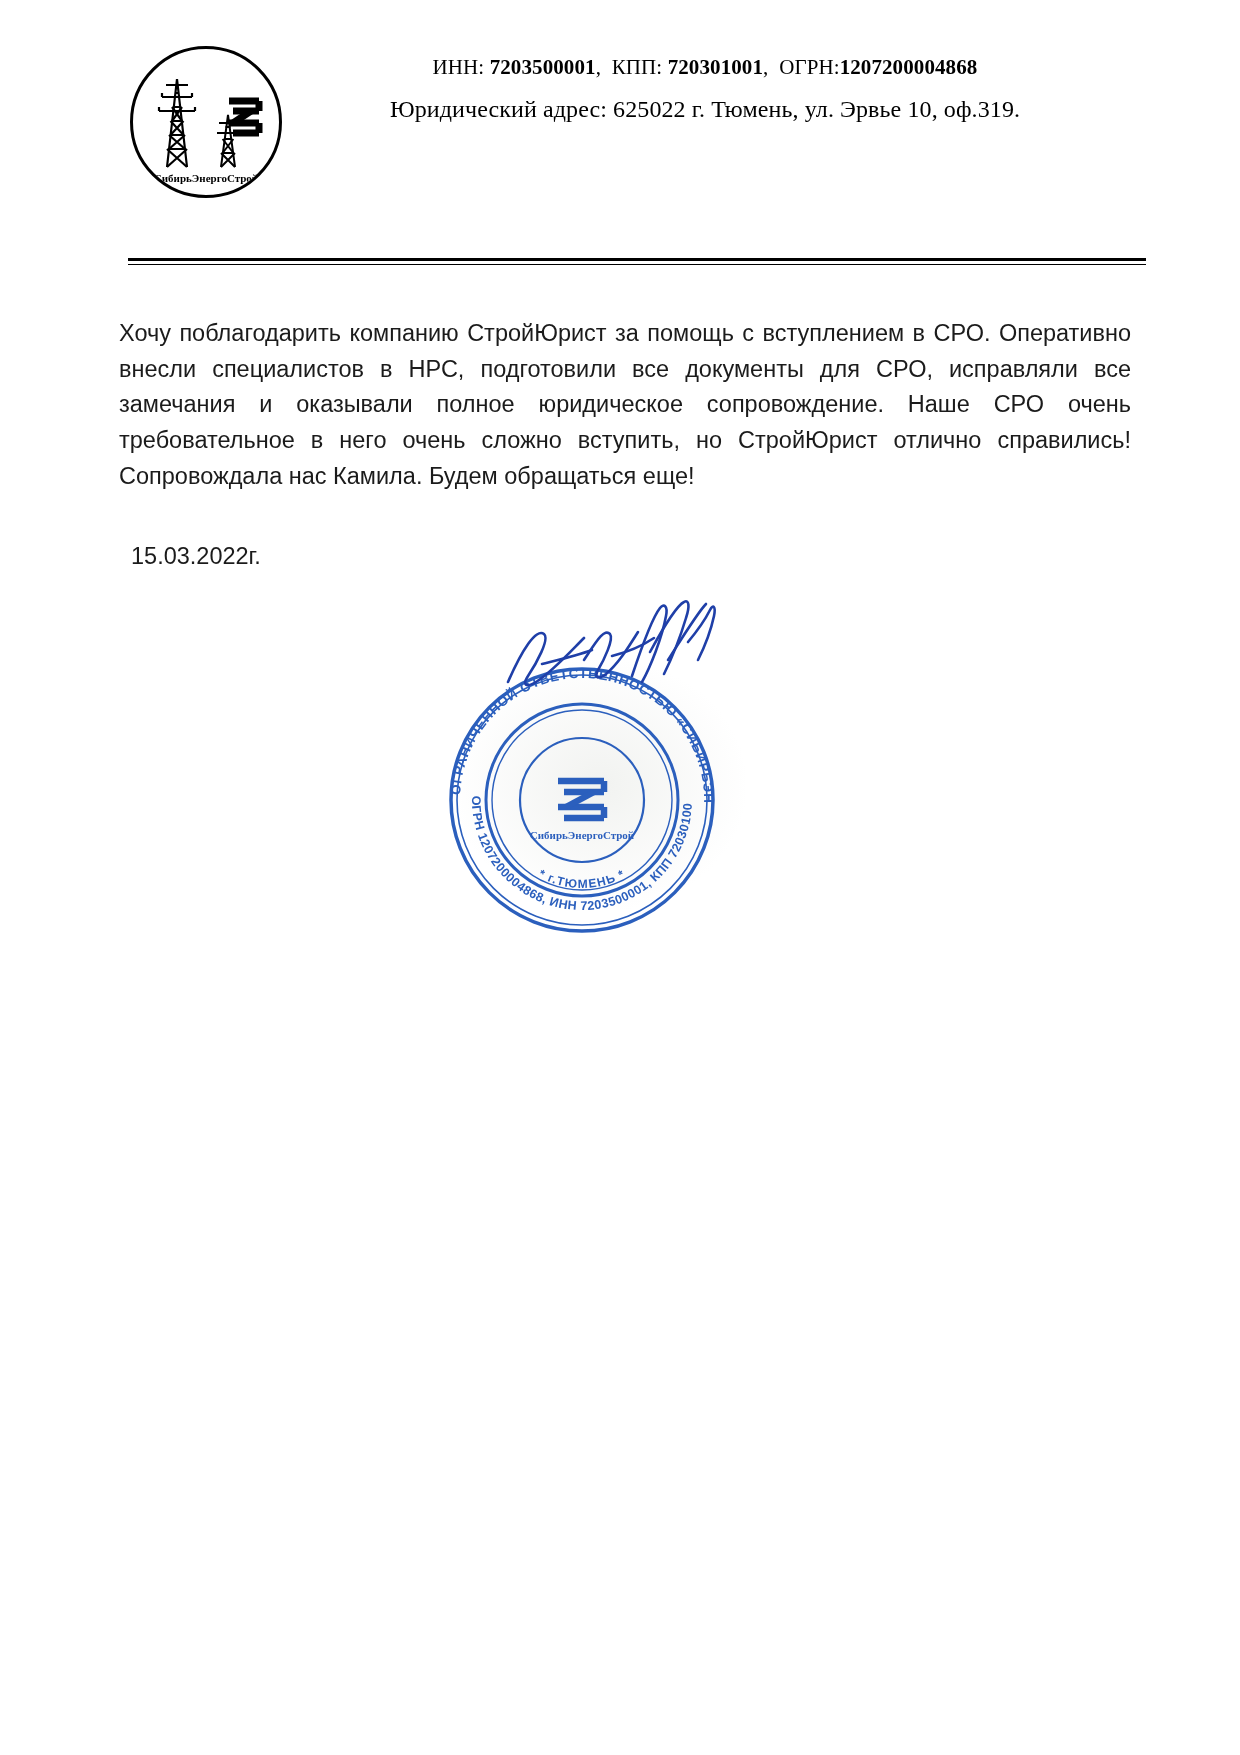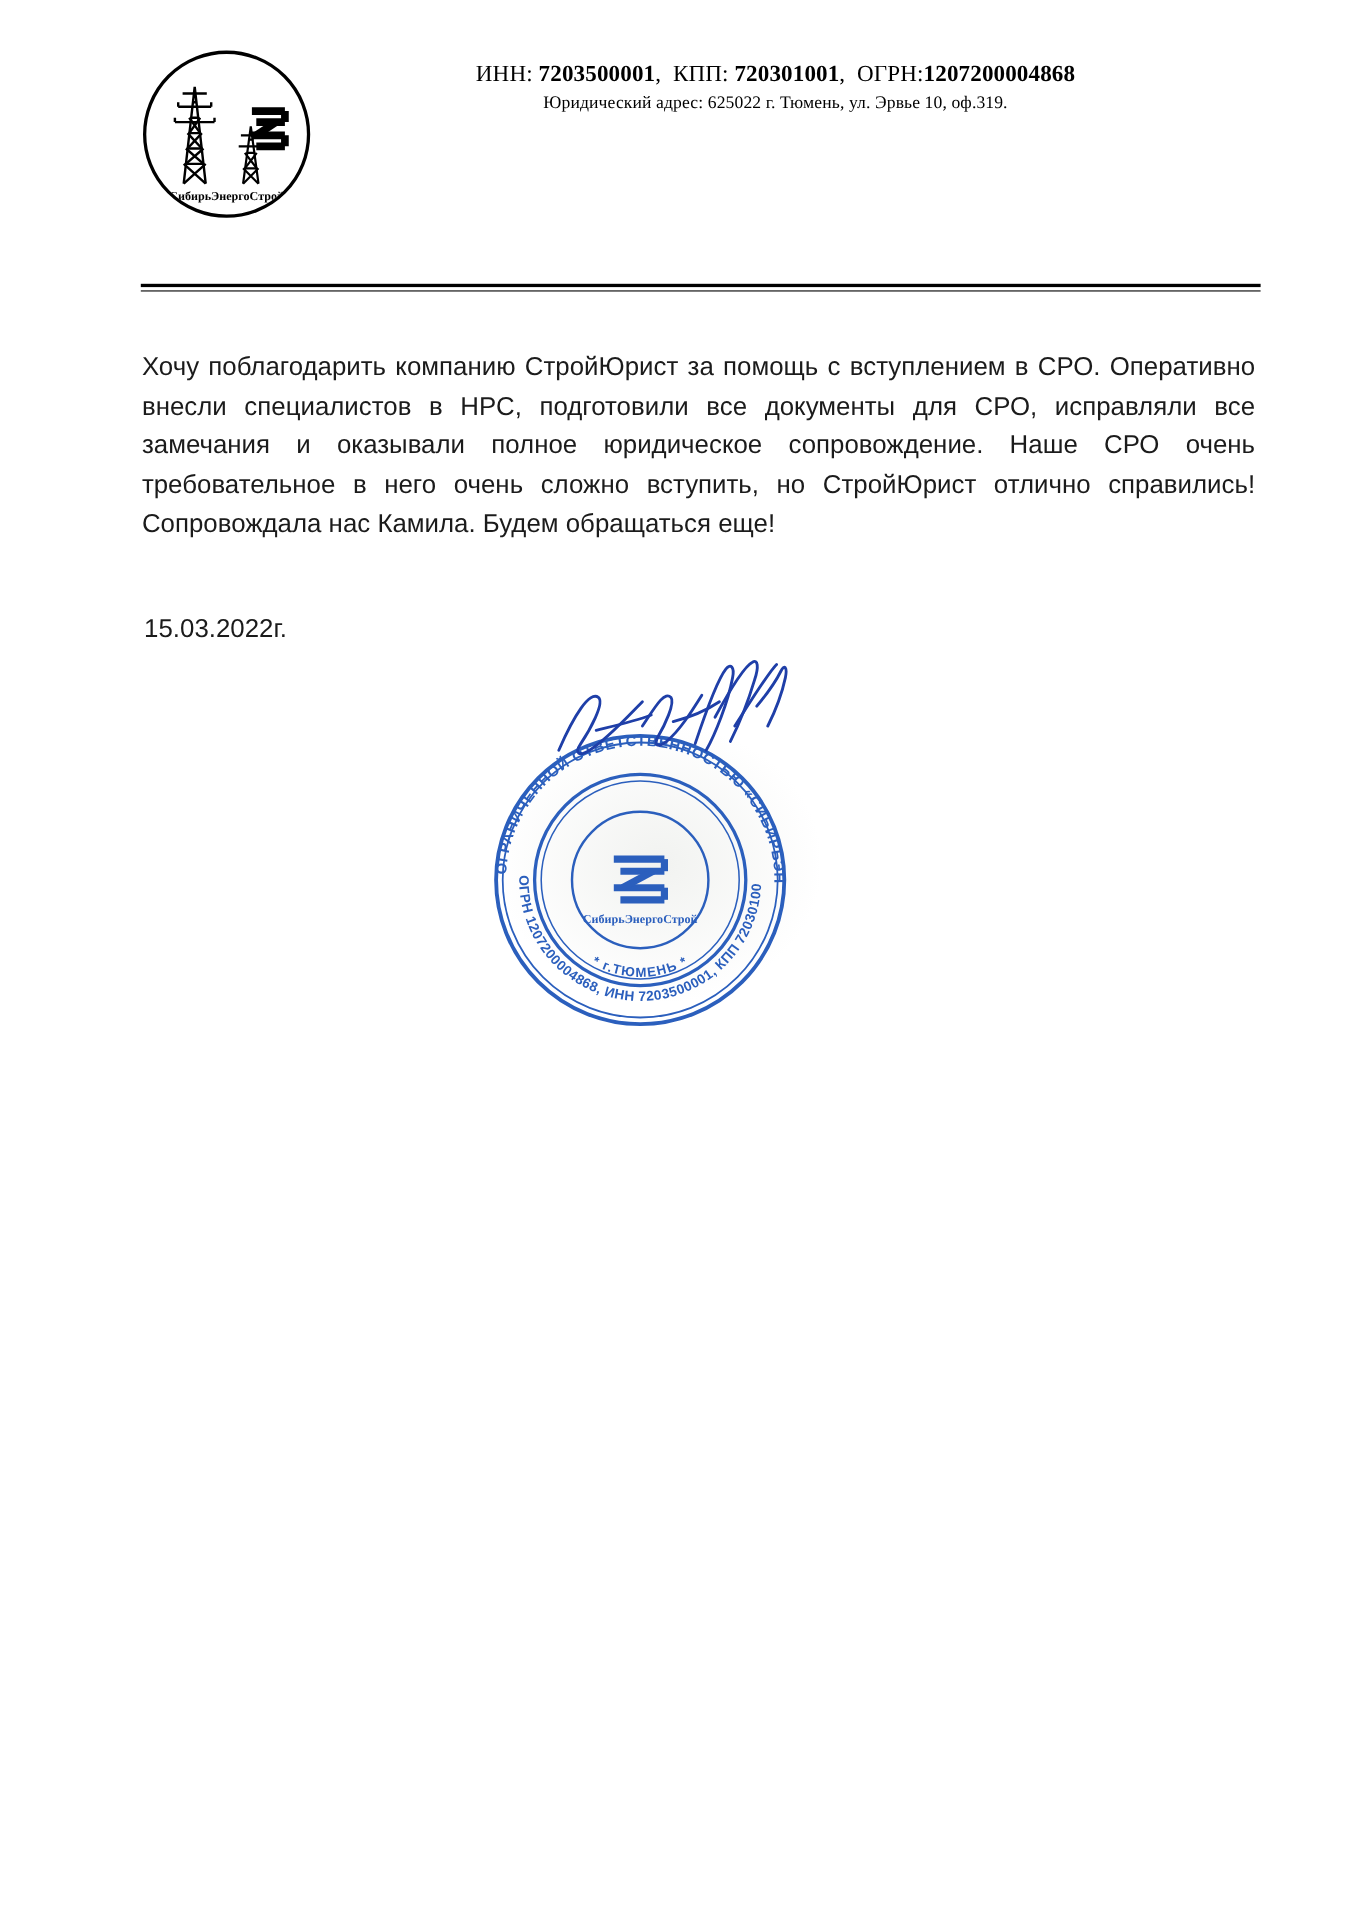--- a/index.html
+++ b/index.html
@@ -68,22 +68,22 @@
 
   .reg-line {
     text-align: center;
     font-size: 21px;
     margin-top: 5px;
     letter-spacing: 0.1px;
   }
   .reg-line b { font-weight: bold; }
 
   .addr-line {
-    font-size: 16px;
-    margin-top: 5px;
+    font-size: 24px;
+    margin-top: 16px;
     text-align: center;
     letter-spacing: 0.1px;
   }
   .addr-line.left { text-align: center; }
 
   .email-line {
     font-size: 21px;
     margin-top: 3px;
     text-align: center;
   }
@@ -98,35 +98,35 @@
     top: 258px;
     width: 1018px;
     border-top: 3px solid #000;
     border-bottom: 1px solid #000;
     height: 3px;
   }
 
   
   .body-text {
     position: absolute;
-    left: 129px;
+    left: 119px;
     top: 316px;
     width: 1012px;
     font-family: "Liberation Sans", sans-serif;
     font-size: 23.5px;
     line-height: 1.52;
     text-align: justify;
     text-justify: inter-word;
     color: #1b1b1b;
   }
 
   .date-line {
     position: absolute;
     left: 131px;
-    top: 558px;
+    top: 543px;
     font-family: "Liberation Sans", sans-serif;
     font-size: 23.5px;
     color: #1b1b1b;
   }
 
   
   .stamp-area {
     position: absolute;
     left: 432px;
     top: 590px;

